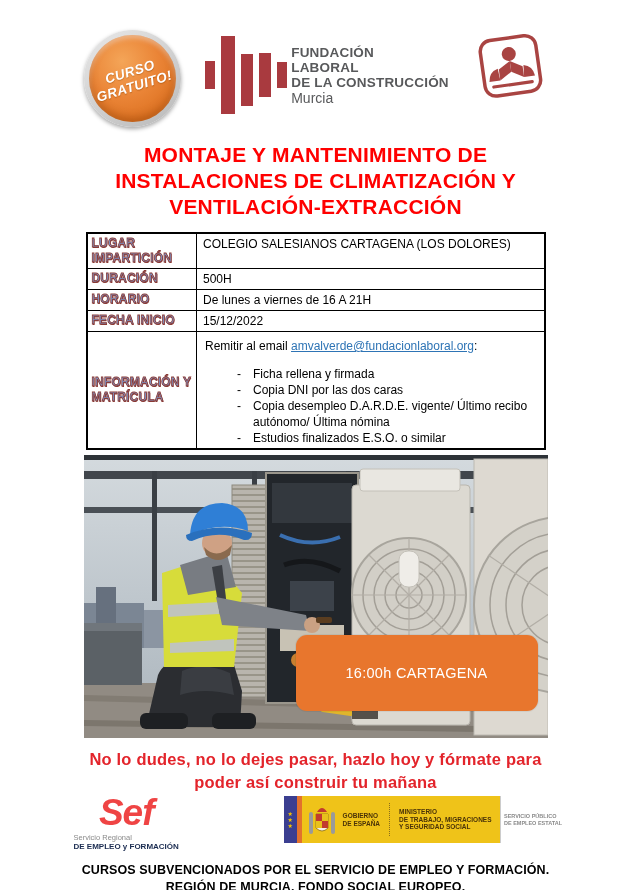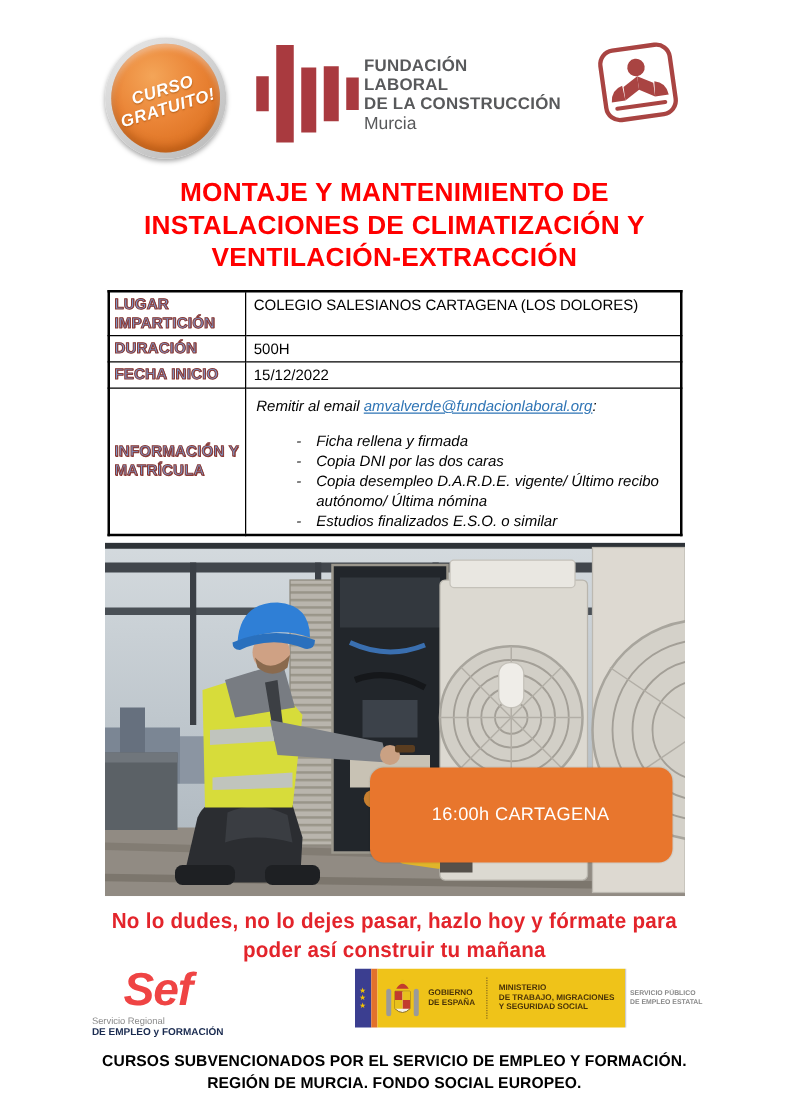--- a/index.html
+++ b/index.html
@@ -40,21 +40,21 @@
 
   
   table.course { border-collapse:collapse; width:460px; margin:12px auto 0 auto;
     border:2px solid #000; }
   table.course td { border:1.5px solid #000; vertical-align:top; font-size:12px; }
   td.lbl { width:110px; padding:2px 4px; font-weight:bold; line-height:15px;
     color:#7d96c8; -webkit-text-stroke:0.8px #8b3a35;
     text-shadow:0.5px 0.5px 0 #8b3a35; letter-spacing:.2px; }
   td.val { padding:2px 6px; color:#000; line-height:16px; }
   td.lbl.mid { vertical-align:middle; }
-  .info-cell { padding:8px 6px 10px 6px;font-style:italic; }
+  .info-cell { padding:8px 6px 10px 6px; }
   .info-intro { margin:4px 0 12px 2px; color:#000; }
   .info-intro a { color:#2e74b5; text-decoration:underline; }
   ul.reqs { list-style:none; margin-left:34px; margin-right:4px; }
   ul.reqs li { position:relative; padding-left:16px; line-height:16px; color:#000; }
   ul.reqs li::before { content:"-"; position:absolute; left:0; top:0; }
 
   
   .photo { width:464px; height:283px; margin:5px auto 0 auto; position:relative; overflow:hidden; }
   .photo svg { display:block; }
   .info-box { position:absolute; left:212px; top:180px; width:242px; height:76px;
@@ -138,20 +138,24 @@
 
   <table class="course">
     <tbody>
         <tr>
       <td class="lbl">LUGAR IMPARTICIÓN</td>
       <td class="val">COLEGIO SALESIANOS CARTAGENA (LOS DOLORES)</td>
     </tr>
     <tr>
       <td class="lbl">DURACIÓN</td>
       <td class="val">500H</td>
+    </tr>
+    <tr>
+      <td class="lbl">HORARIO</td>
+      <td class="val">De lunes a viernes de 16 A 21H</td>
     </tr>
     <tr>
       <td class="lbl">FECHA INICIO</td>
       <td class="val">15/12/2022</td>
     </tr>
     <tr>
       <td class="lbl mid">INFORMACIÓN Y MATRÍCULA</td>
       <td class="val info-cell">
         <p class="info-intro"><span>Remitir al email </span> <a>amvalverde@fundacionlaboral.org</a><span>:</span></p>
         <ul class="reqs">

